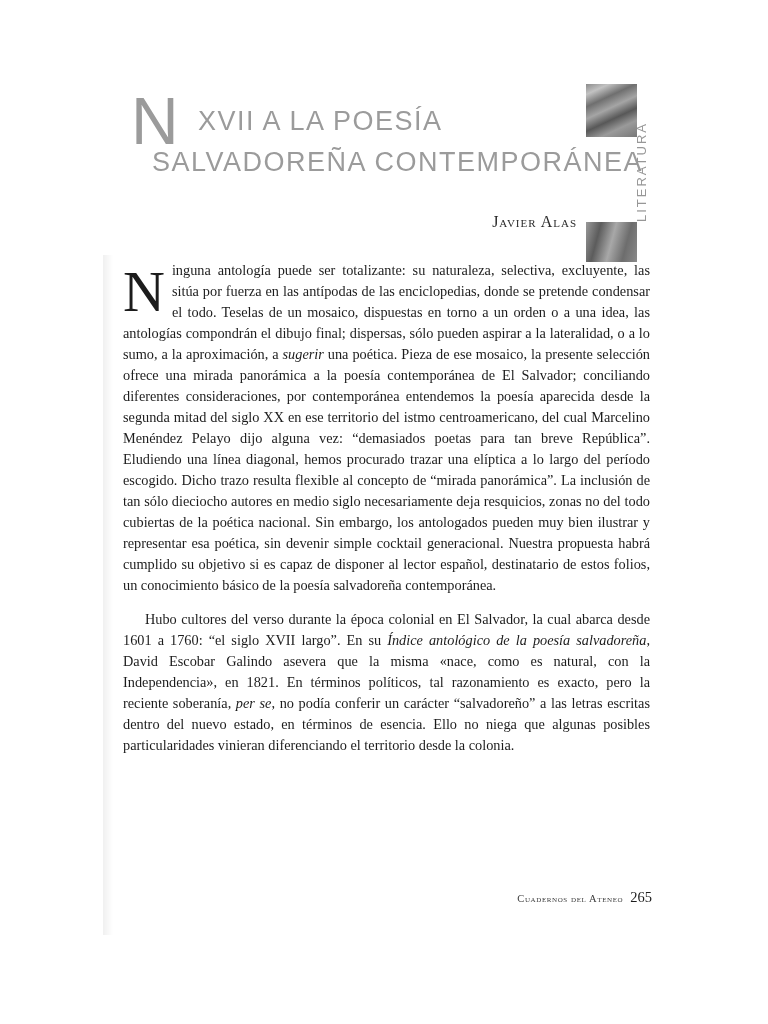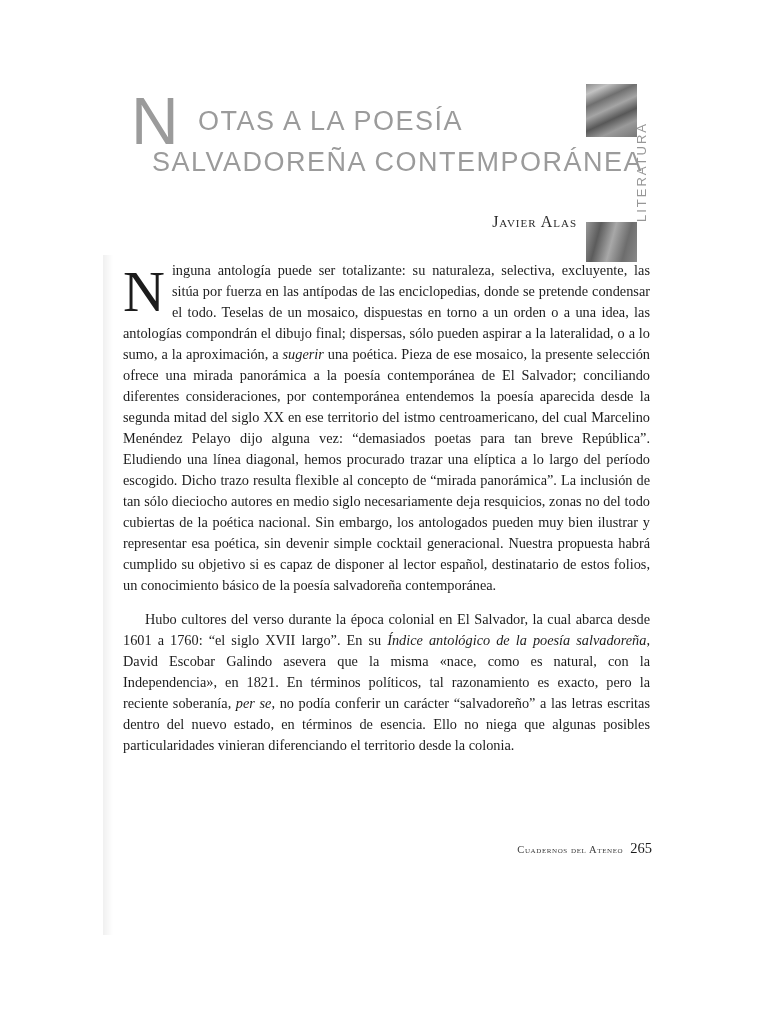--- a/index.html
+++ b/index.html
@@ -70,37 +70,37 @@
   }
   .para.indent { text-indent: 22px; }
   .dropcap {
     float: left; font-size: 58px; line-height: 56px;
     padding: 4px 7px 0 0; color: #1c1c1c;
   }
   .it { font-style: italic; }
 
   
   .footer {
-    position: absolute; right: 116px; top: 840px;
+    position: absolute; right: 116px; top: 889px;
     display: flex; align-items: baseline; gap: 7px; white-space: nowrap;
   }
   .footer-journal {
     font-variant: small-caps; font-size: 10.5px; letter-spacing: 0.6px; color: #3a3a3a;
   }
   .footer-page { font-size: 14.5px; color: #1c1c1c; }
 </style>
 </head>
 <body>
 
 <div class="scan-page">
 
   <div class="gutter-shadow"></div>
 
   <div class="title-dropcap">N</div>
-  <div class="title-line1">OTAS A LA POESÍA</div>
+  <div class="title-line1">XVII A LA POESÍA</div>
   <div class="title-line2">SALVADOREÑA CONTEMPORÁNEA</div>
 
   <div class="byline">Javier Alas</div>
 
   <div class="photo-strip-top"></div>
   <div class="sidebar-label">LITERATURA</div>
   <div class="photo-strip-bottom"></div>
 
   <div class="body-text">
       <div class="section-block">

